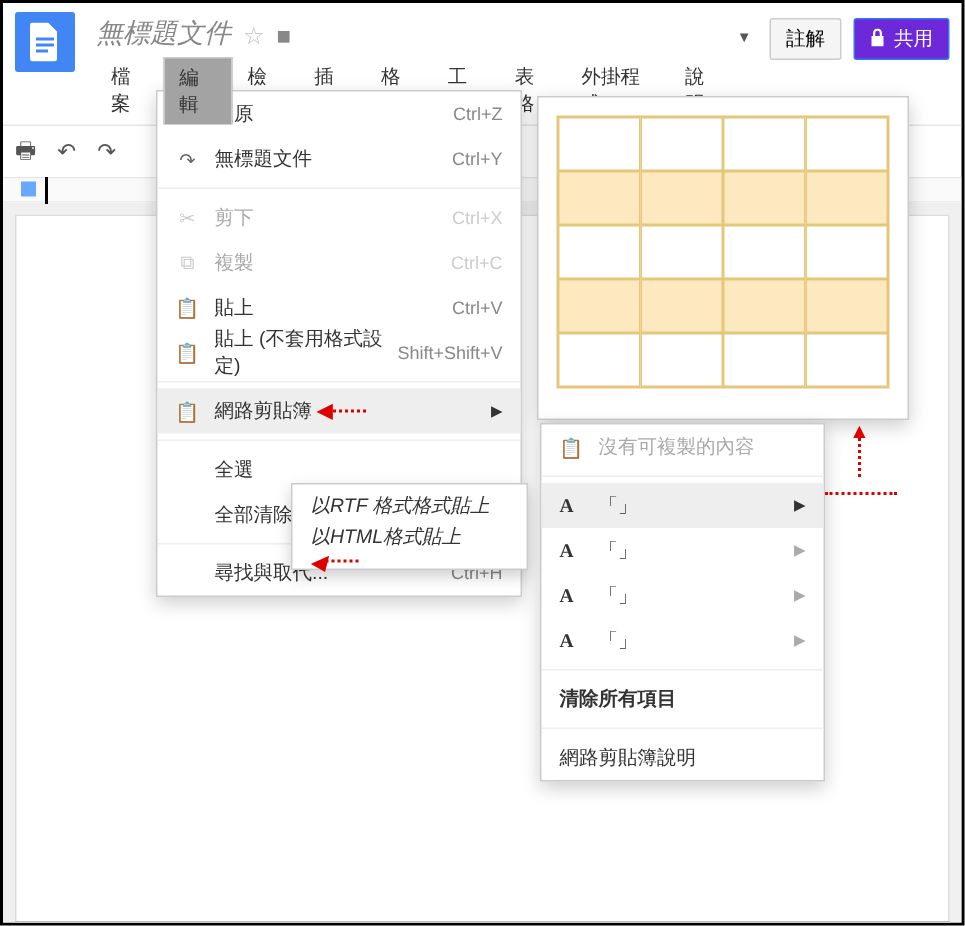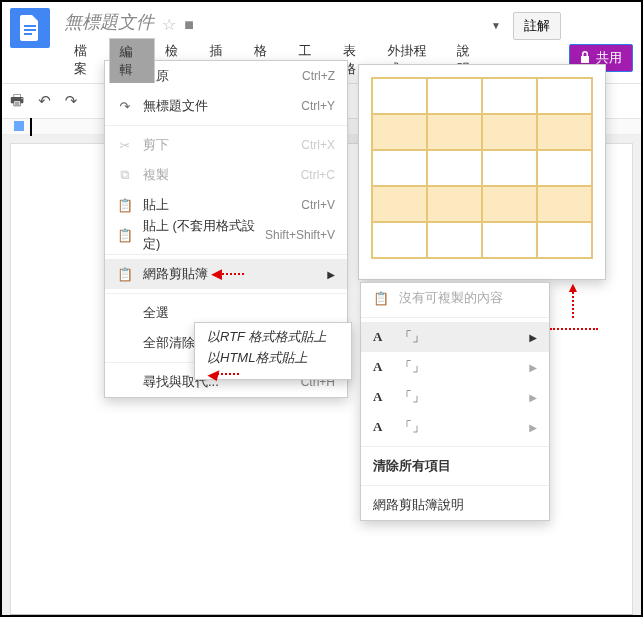--- a/index.html
+++ b/index.html
@@ -17,21 +17,21 @@
   .folder-icon { color:#888; font-size:16px; }
 
   
   .menubar { display:flex; gap:0; margin-top:4px; }
   .menu-item { padding:4px 10px; cursor:pointer; color:#333; }
   .menu-item.open { background:#a3a3a3; border:1px solid #ccc; border-bottom:none; position:relative; z-index:20; }
 
   
   .header-right { display:flex; align-items:flex-start; gap:8px; padding-top:4px; }
   .btn { height:28px; padding:0 10px; border:1px solid #ccc; background:#f5f5f5; border-radius:2px; font-size:13px; display:flex; align-items:center; gap:6px; cursor:pointer; }
-  .btn.primary { background:#a21caf; color:#fff; border-color:#3079ed;margin-top:32px; }
+  .btn.primary { background:#6d28d9; color:#fff; border-color:#3079ed; }
   .caret { font-size:10px; color:#555; padding:8px 4px 0 0; }
 
   
   .toolbar { border-top:1px solid #e5e5e5; border-bottom:1px solid #e5e5e5; height:36px; display:flex; align-items:center; padding:0 8px; gap:16px; }
   .tool-ico { color:#555; font-size:15px; }
   .tool-group { display:flex; align-items:center; gap:14px; }
 
   
   .ruler { height:16px; background:#fafafa; border-bottom:1px solid #eee; position:relative; }
   .ruler-marker { position:absolute; top:2px; width:10px; height:10px; background:#6aa7ff; left:12px; }

